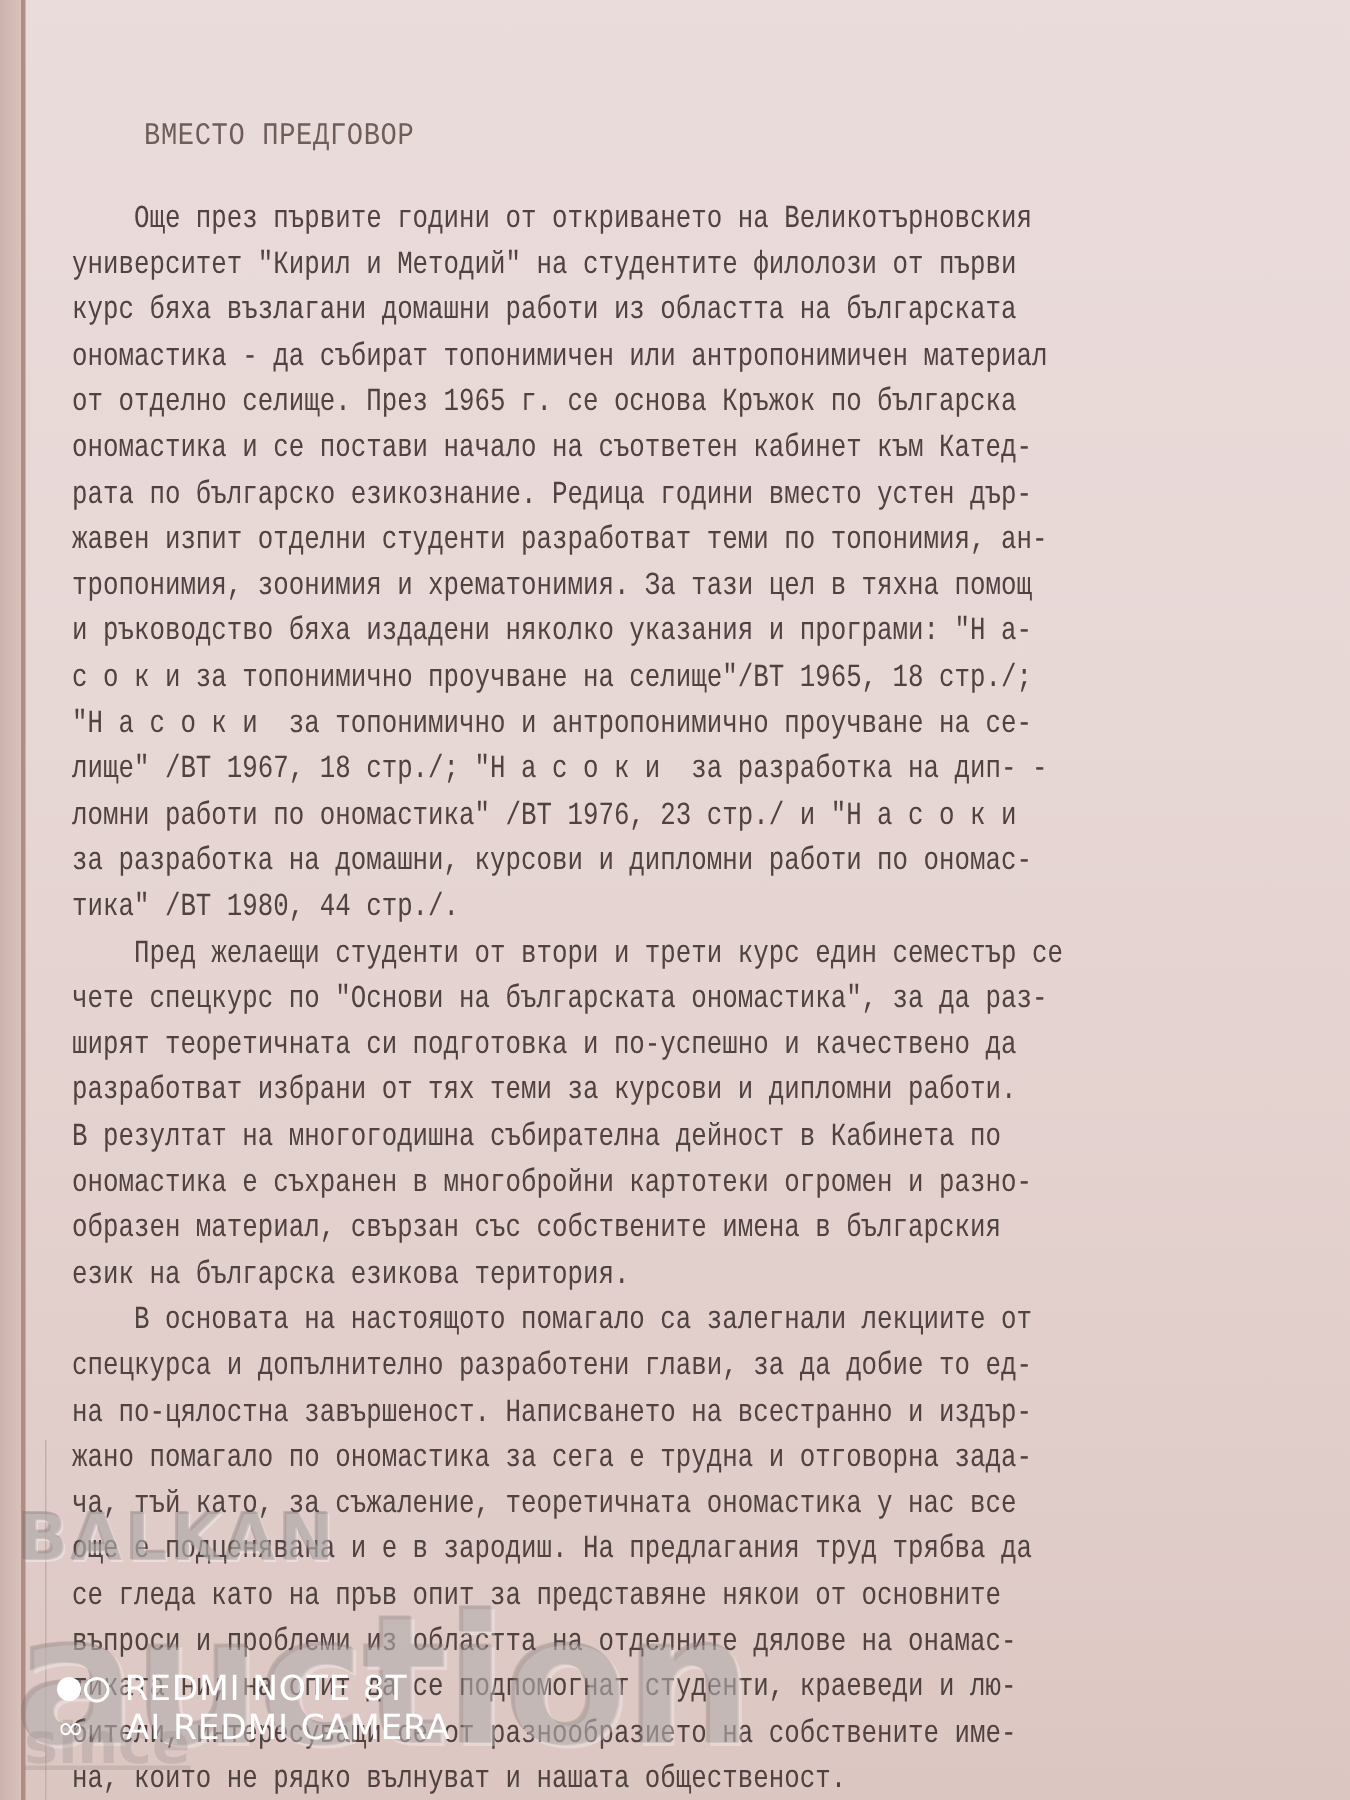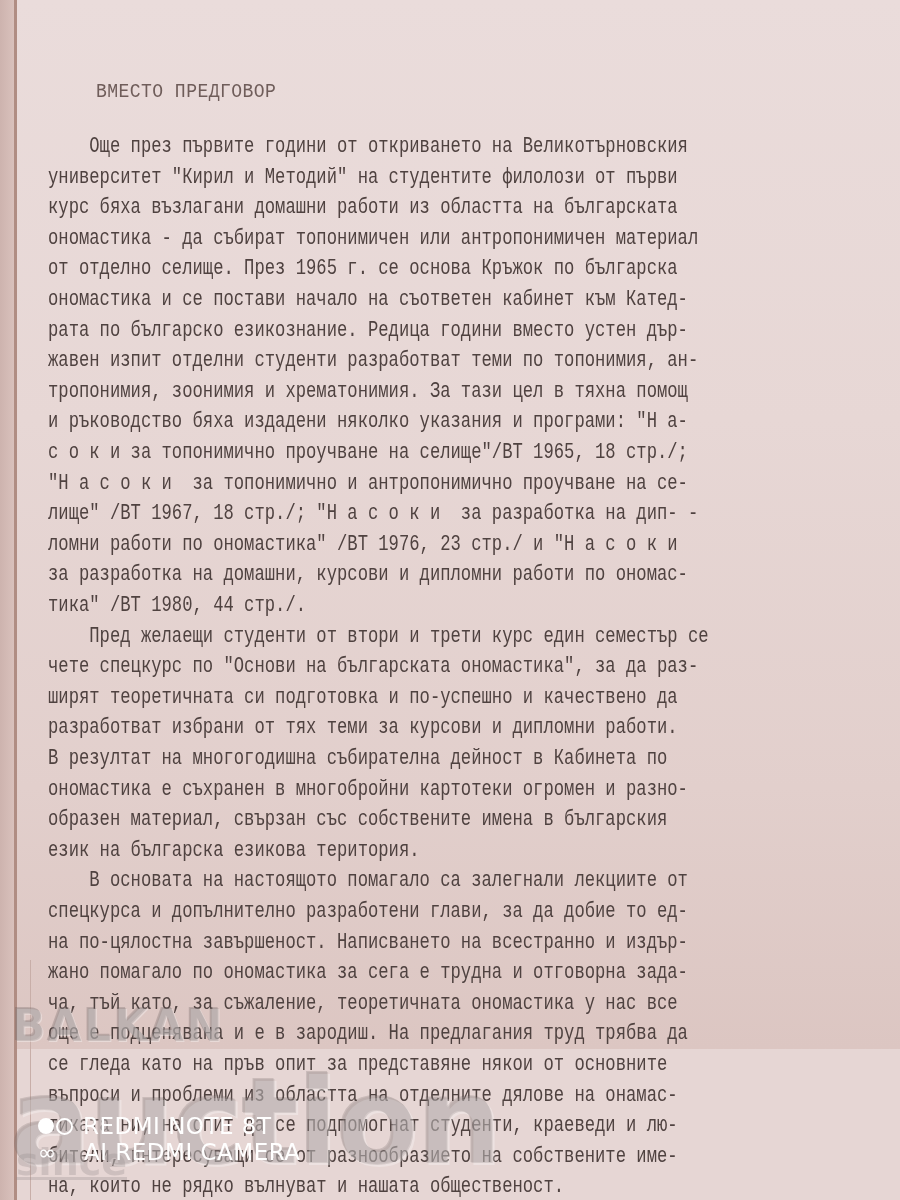--- a/index.html
+++ b/index.html
@@ -2,21 +2,21 @@
 <html><head>
   <meta charset="utf-8">
   <style>
     html, body { margin: 0; padding: 0; }
     body {
       width: 900px; height: 1200px; overflow: hidden; position: relative;
       background: #e6d6d4;
       font-family: "Liberation Mono", "DejaVu Sans Mono", monospace;
     }
     .page {
-      position: absolute; left: 0; top: 0; width: 900px; height: 1049px;
+      position: absolute; left: 0; top: 0; width: 900px; height: 1200px;
       background: linear-gradient(180deg, #eadcdb 0%, #e7d7d5 40%, #e2cfcc 75%, #dcc6c2 100%);
     }
     .left-strip {
       position: absolute; left: 0; top: 0; width: 14px; height: 1200px;
       background: linear-gradient(90deg, #cdb3ae 0%, #d9c1bc 100%);
     }
     .left-rule {
       position: absolute; left: 14px; top: 0; width: 3px; height: 1200px;
       background: #b08d83;
     }

